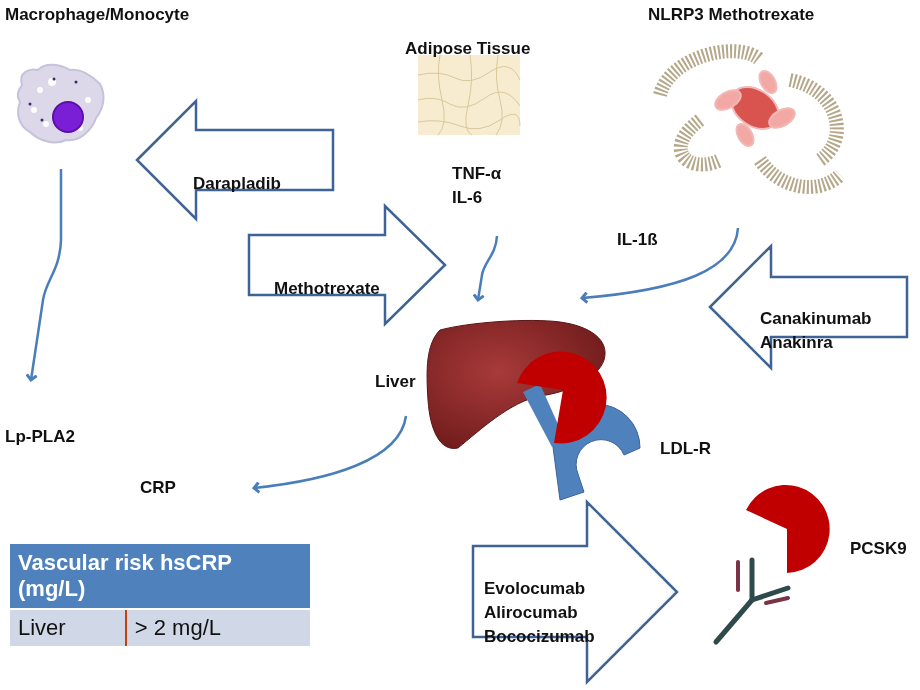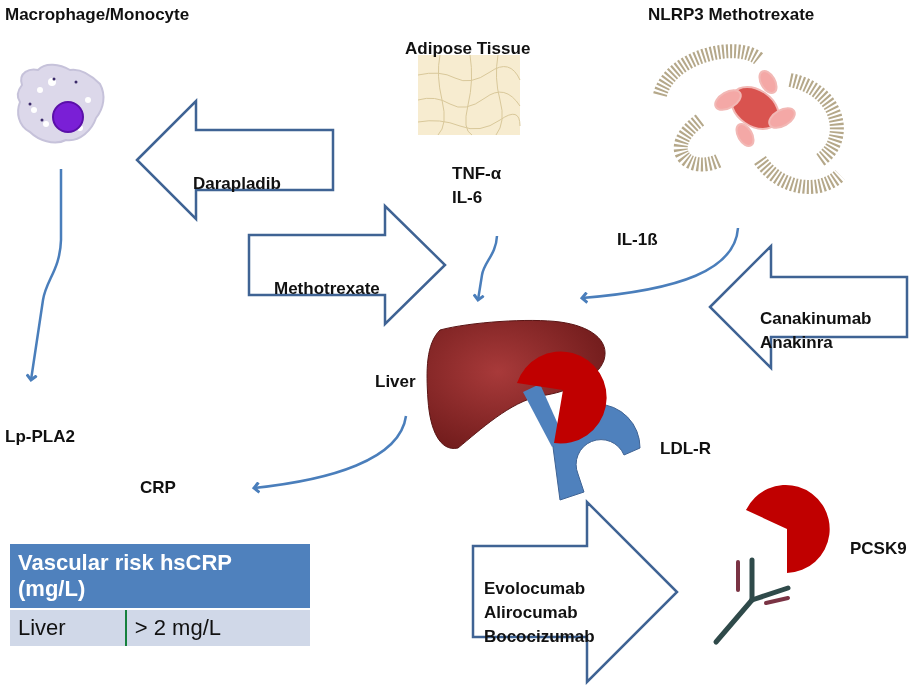--- a/index.html
+++ b/index.html
@@ -8,21 +8,21 @@
   .lbl { position:absolute; font-weight:bold; font-size:17px; white-space:nowrap; }
   .lbl2 { position:absolute; font-weight:bold; font-size:17px; line-height:24px; white-space:pre; }
   svg.canvas { position:absolute; left:0; top:0; }
   .arrowtext { position:absolute; font-weight:bold; font-size:17px; line-height:24px; white-space:pre;margin-top:24px; }
   table.risk { position:absolute; left:10px; top:544px; border-collapse:collapse; width:300px;
                font-size:22px; }
   table.risk th { background:#4f81bd; color:#fff; text-align:left; padding:6px 8px; font-weight:bold; }
   table.risk td { padding:5px 8px; border-top:2px solid #fff; color:#111; }
   table.risk tr.r1 td { background:#d0d8e8; }
   table.risk tr.r2 td { background:#e9edf4; }
-  table.risk td + td { border-left:2px solid #15803d; }
+  table.risk td + td { border-left:2px solid #c2410c; }
 </style>
 </head>
 <body>
 
 <svg class="canvas" width="920" height="690" viewBox="0 0 920 690">
   <defs>
     <marker id="ah" markerWidth="12" markerHeight="12" refX="6" refY="6" orient="auto" markerUnits="userSpaceOnUse">
       <path d="M1,1 L6,6 L1,11" fill="none" stroke="#4a7ebb" stroke-width="3"></path>
     </marker>
     <radialGradient id="liverG" cx="40%" cy="40%" r="70%">

